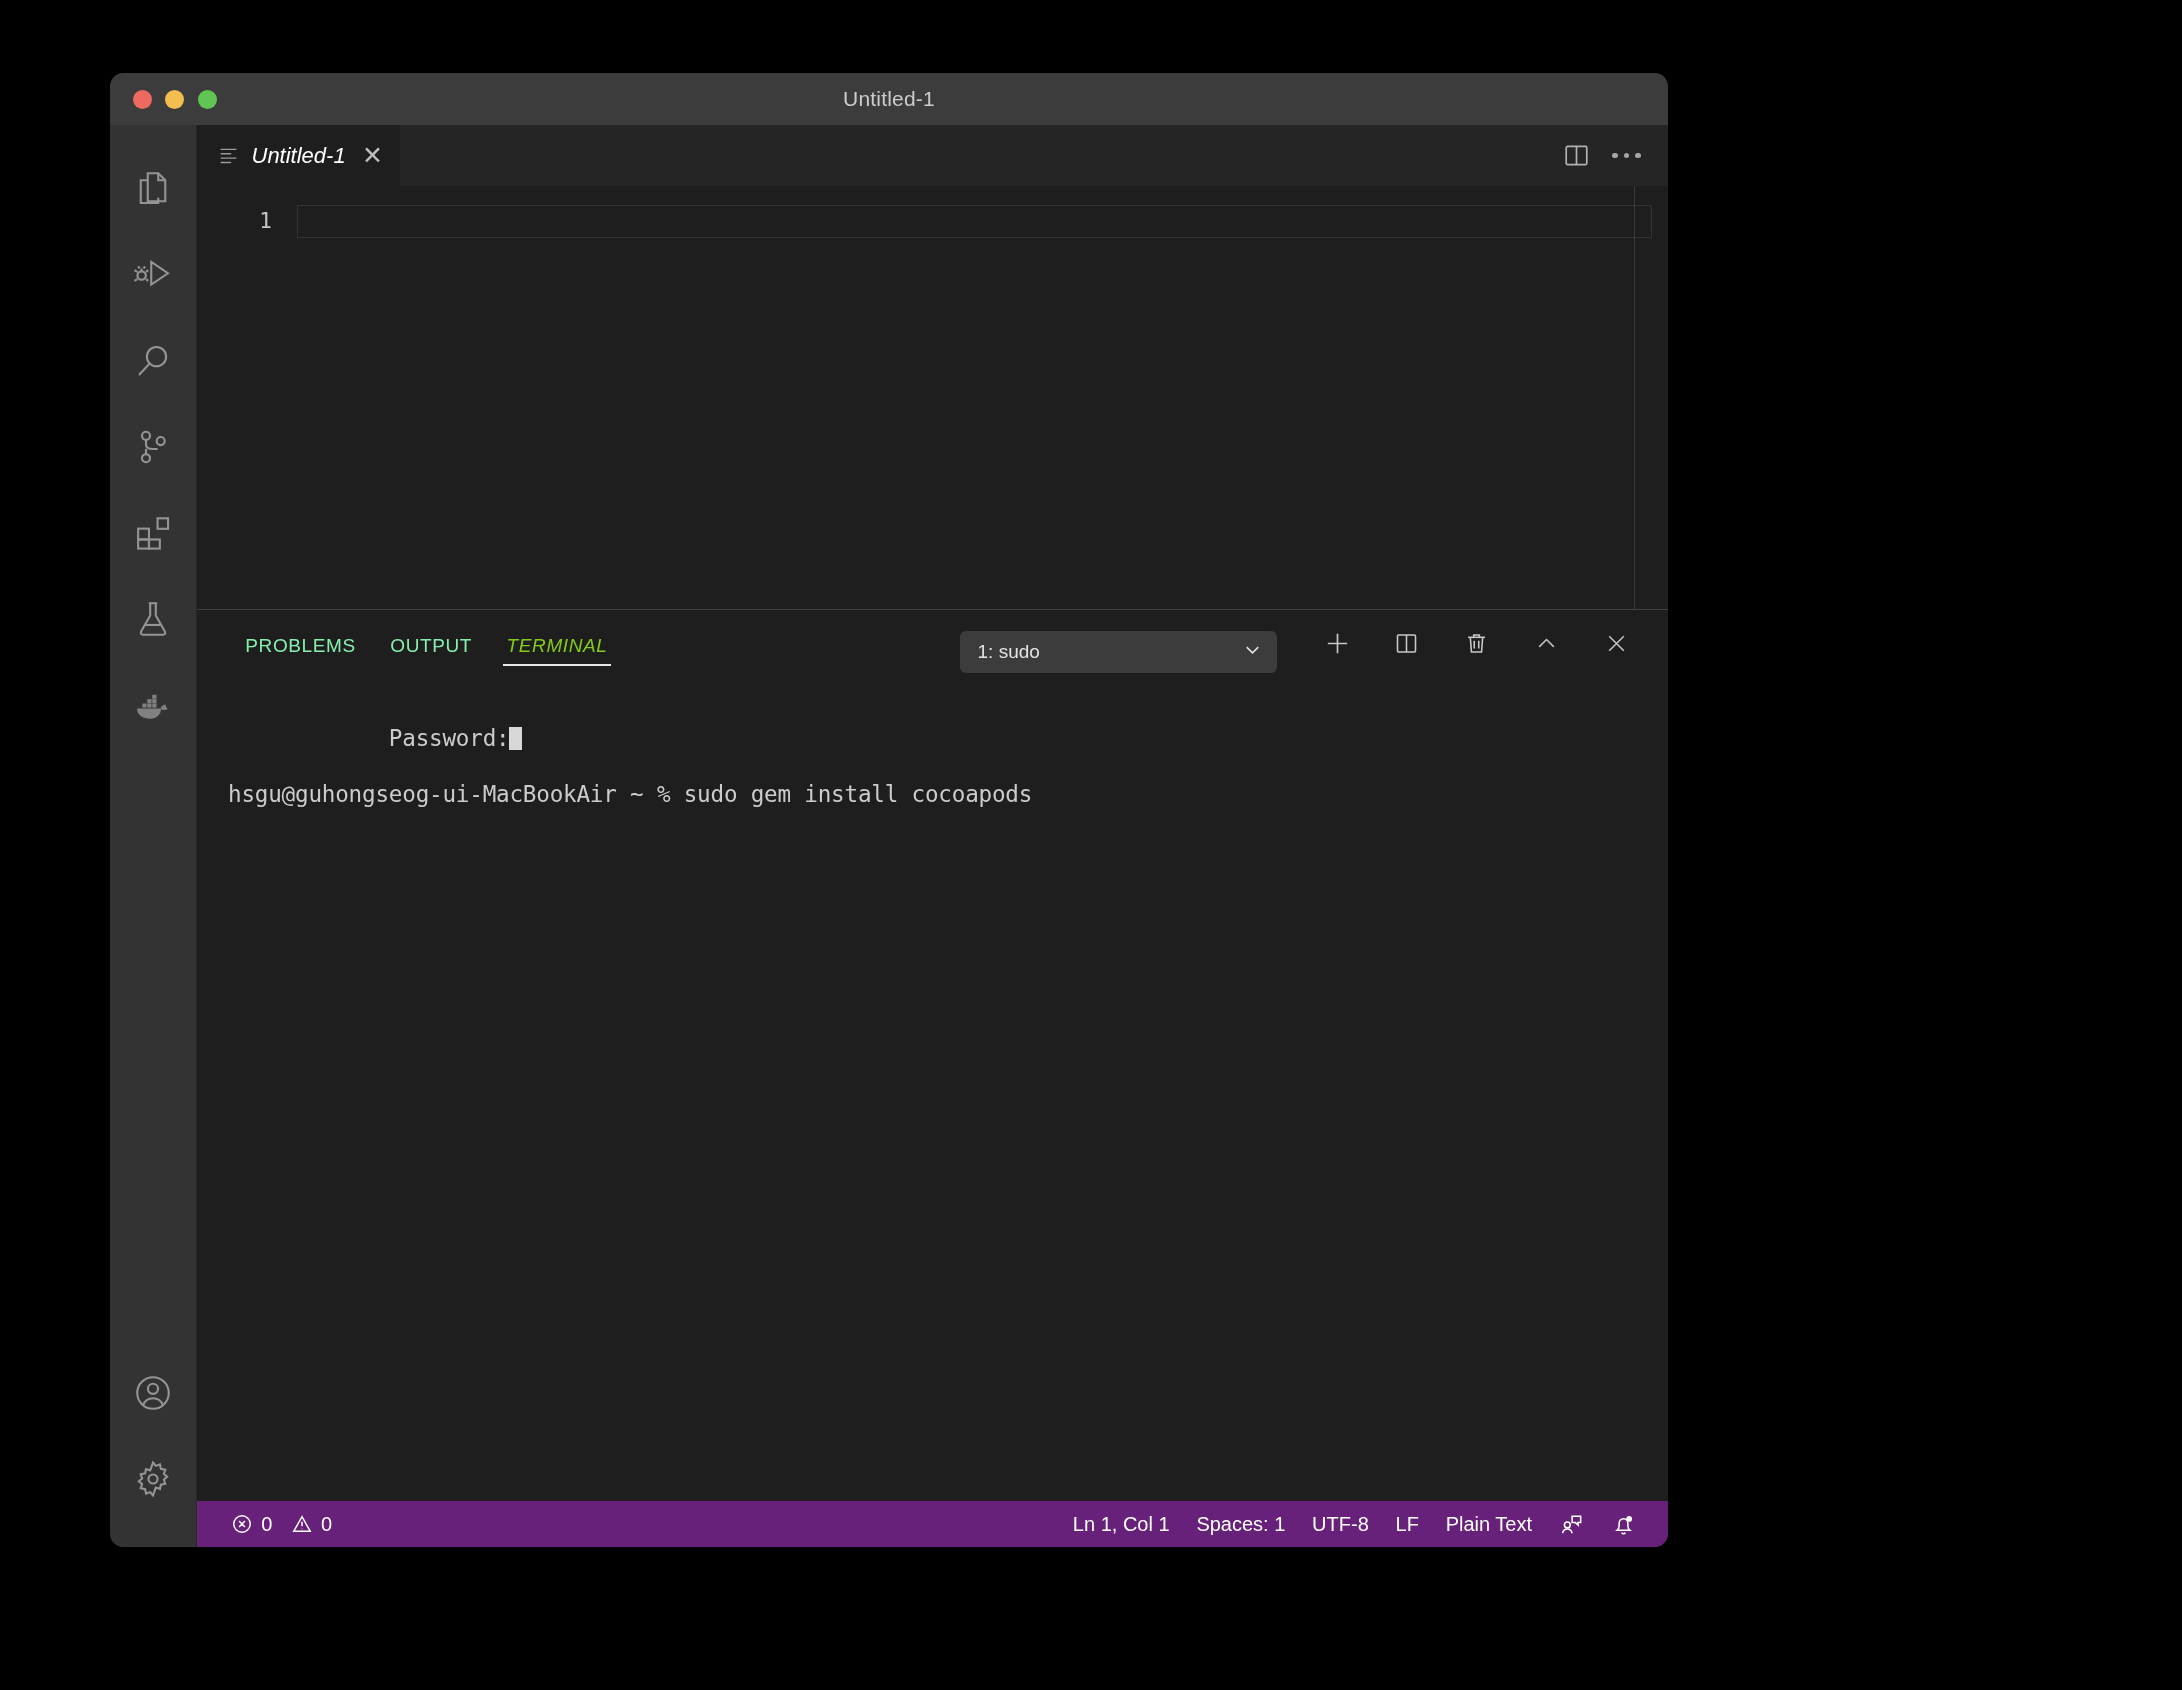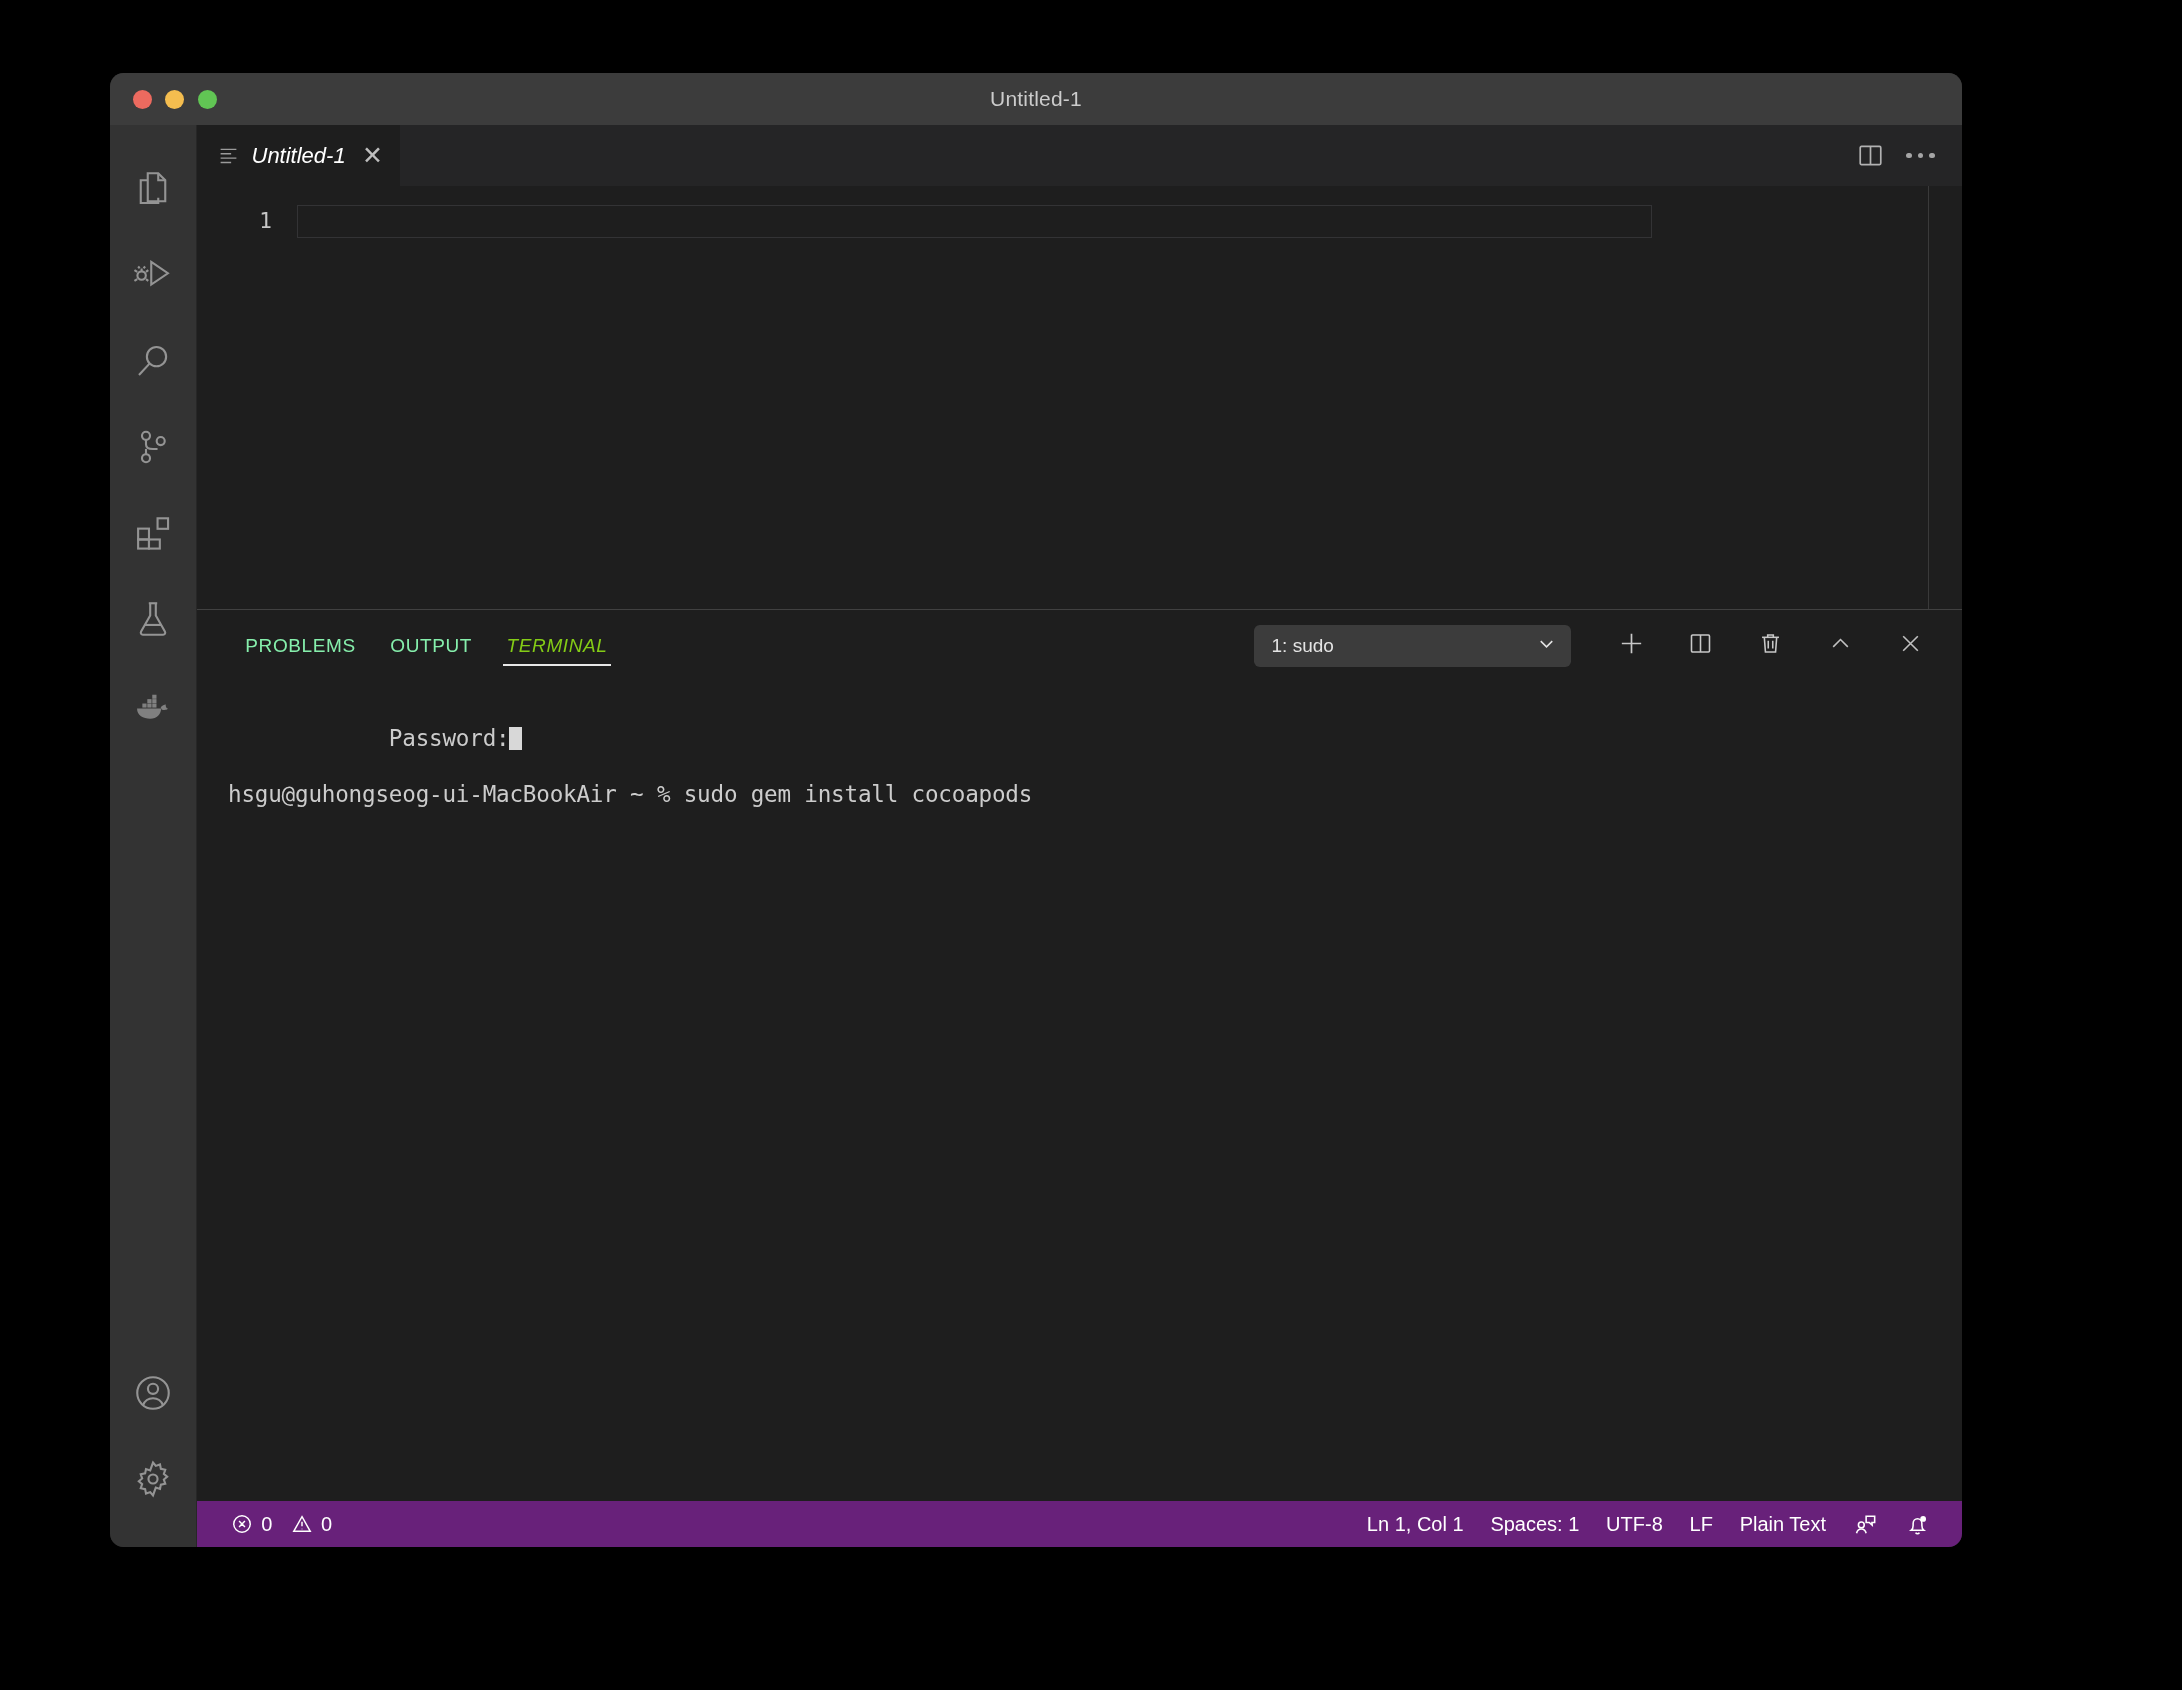--- a/index.html
+++ b/index.html
@@ -9,21 +9,21 @@
     width: 2183px;
     height: 1691px;
     overflow: hidden;
     font-family: "Liberation Sans", sans-serif;
   }
 
   #window {
     position: absolute;
     left: 110px;
     top: 73px;
-    width: 1852px;
+    width: 1558px;
     height: 1474px;
     border-radius: 13.4px;
     overflow: hidden;
     background: #1e1e1e;
     box-shadow: 0 13.4px 44px rgba(0,0,0,0.85);
     display: flex;
     flex-direction: column;
   }
 
   
@@ -225,21 +225,21 @@
     content: "";
     position: absolute;
     left: 13.4px; right: 13.4px;
     bottom: 15.4px;
     height: 1.9px;
     background: #e7e7e7;
   }
   .panel-right {
     margin-left: auto;
     display: flex;
-    align-items: center;
+    align-items: flex-end;
     gap: 8px;
   }
   .term-select {
     width: 317px;
     height: 42px;
     background: #3c3c3c;
     border-radius: 5.8px;
     display: flex;
     align-items: center;
     padding: 0 13.4px 0 17.3px;

